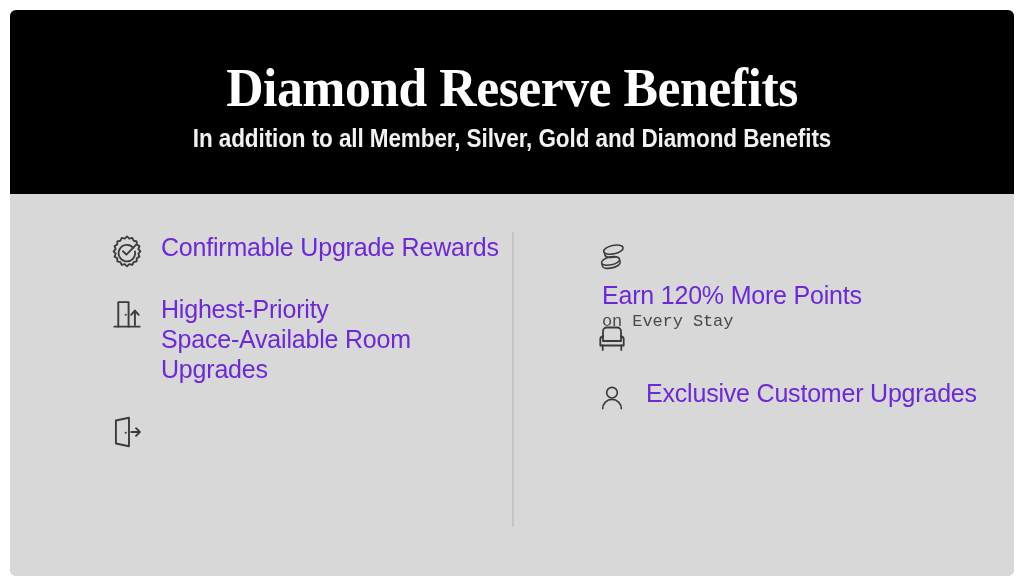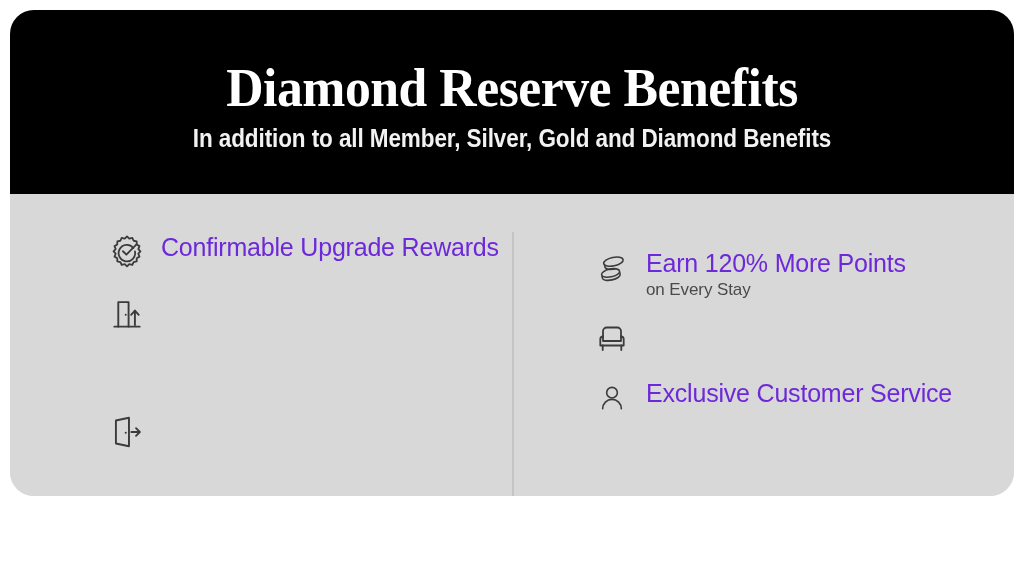--- a/index.html
+++ b/index.html
@@ -12,22 +12,22 @@
     background: #ffffff;
     font-family: "Liberation Sans", sans-serif;
     overflow: hidden;
   }
 
   .card {
     position: absolute;
     left: 10px;
     top: 10px;
     width: 1004px;
-    height: 486px;
-    border-radius: 24px;
+    height: 566px;
+    border-radius: 6px;
     overflow: hidden;
     background: #d8d8d8;
   }
 
   
   .header {
     position: absolute;
     left: 0;
     top: 0;
     width: 100%;
@@ -114,34 +114,34 @@
     color: #6d28d9;
     font-family: "Liberation Sans", sans-serif;
     font-weight: 400;
     font-size: 25px;
     line-height: 30px;
     letter-spacing: -0.2px;
     white-space: pre-line;
   }
   .b-sub {
     color: #4a4a4a;
-    font-family: Liberation Sans, sans-serif;
+    font-family: Liberation Mono, monospace;
     font-weight: 400;
     font-size: 17px;
     line-height: 22px;
     letter-spacing: -0.1px;
     margin-top: 1px;
   }
 
   
   .pos-l0 { top: 36px;  }
   .pos-l1 { top: 98px;  }
   .pos-l2 { top: 216px; }
   
-  .pos-r0 { top: 52px;  }
+  .pos-r0 { top: 40px; flex-direction: column;  }
   .pos-r1 { top: 122px; }
   .pos-r2 { top: 182px; }
 </style>
 </head>
 <body>
 
 <div class="card">
 
   <div class="header">
     <div class="header-title">Diamond Reserve Benefits</div>
@@ -170,20 +170,25 @@
       <div class="benefit pos-l1">
         <span class="icon">
           <svg width="38" height="38" viewBox="0 0 48 48" fill="none" stroke="#3b3b3b" stroke-width="2.4" stroke-linecap="round" stroke-linejoin="round">
             <path d="M13 40V9h13v31"></path>
             <circle cx="22.4" cy="25" r="1.3" fill="#3b3b3b" stroke="none"></circle>
             <path d="M34 38V20"></path>
             <path d="M29.2 25 34 19.6 38.8 25"></path>
             <path d="M8 40h32"></path>
           </svg>
         </span>
+        <span class="labels">
+          <span class="b-title" style="display:block;">Highest-Priority
+Space-Available Room
+Upgrades</span>
+        </span>
       </div>
 
       <div class="benefit pos-l2">
         <span class="icon">
           <svg width="38" height="38" viewBox="0 0 48 48" fill="none" stroke="#3b3b3b" stroke-width="2.4" stroke-linecap="round" stroke-linejoin="round">
             <path d="M10 9.5 26.5 6v36L10 38.5Z"></path>
             <circle cx="22.4" cy="25" r="1.3" fill="#3b3b3b" stroke="none"></circle>
             <path d="M29.5 24h10"></path>
             <path d="M35.4 19.2 40.2 24l-4.8 4.8"></path>
           </svg>
@@ -222,20 +227,20 @@
       </div>
 
       <div class="benefit pos-r2">
         <span class="icon">
           <svg width="32" height="32" viewBox="0 0 48 48" fill="none" stroke="#3b3b3b" stroke-width="2.4" stroke-linecap="round" stroke-linejoin="round">
             <circle cx="24" cy="16" r="8"></circle>
             <path d="M10 40a14 14 0 0 1 28 0"></path>
           </svg>
         </span>
         <span class="labels">
-          <span class="b-title" style="display:block;">Exclusive Customer Service</span>
+          <span class="b-title" style="display:block;">Exclusive Customer Upgrades</span>
         </span>
       </div>
 
     </div>
 
   </div>
 </div>
 
 </body></html>

